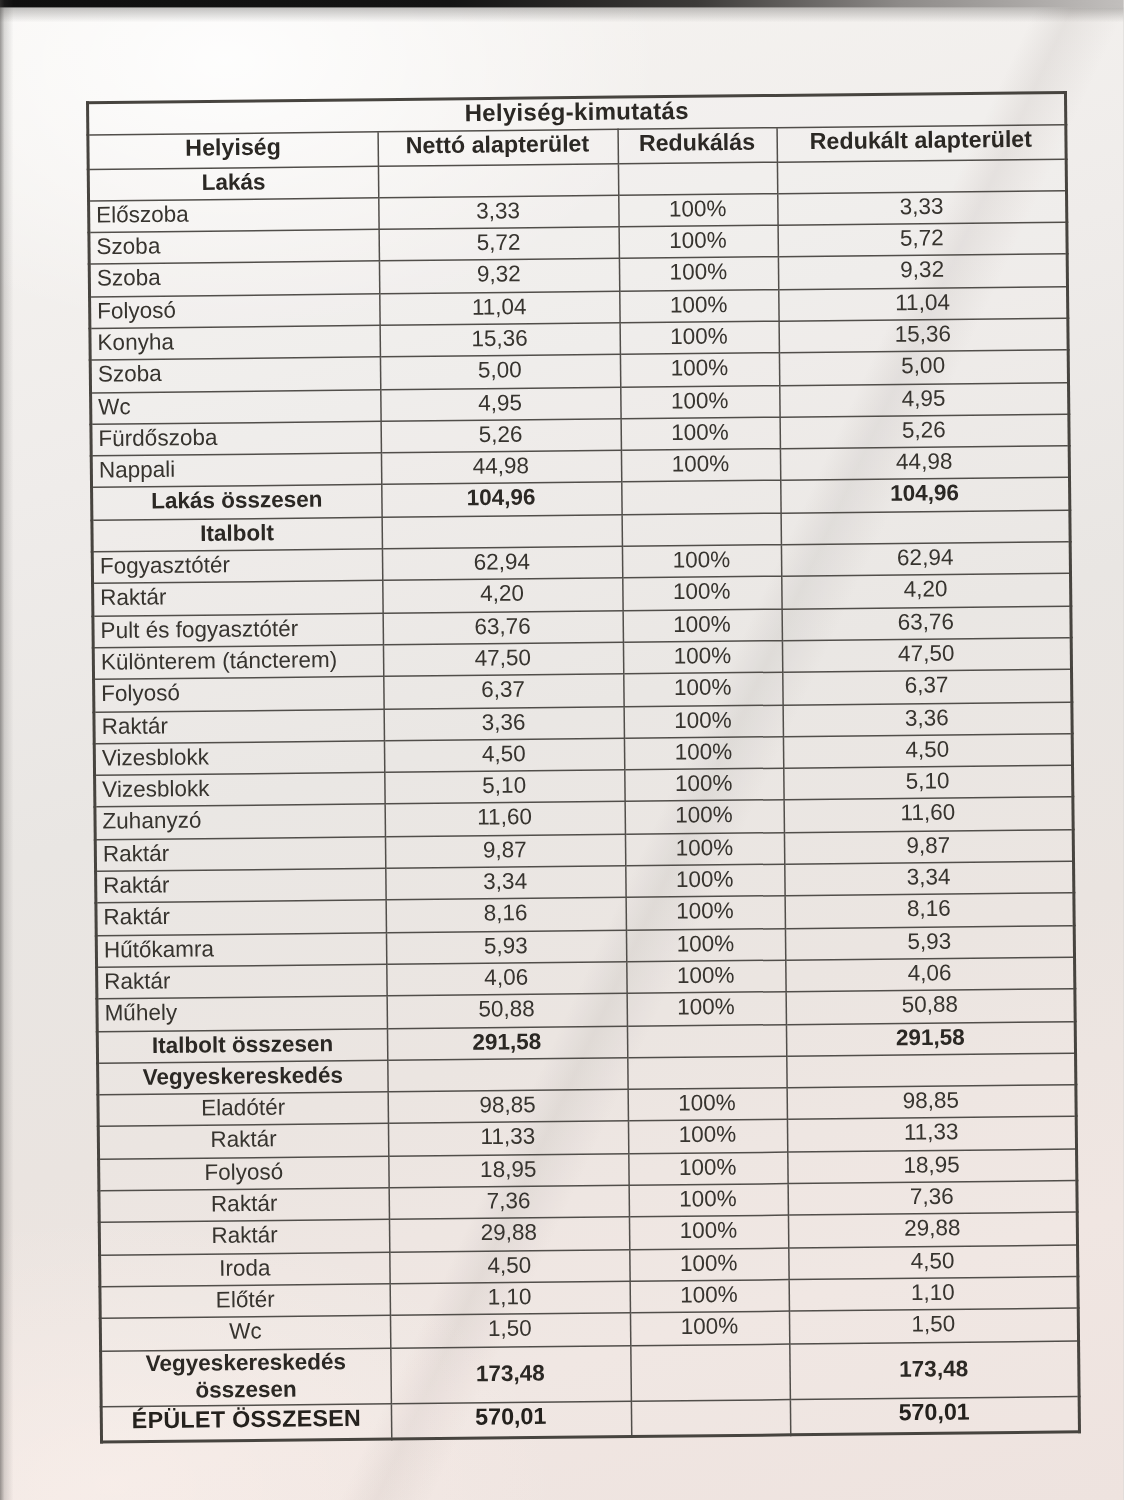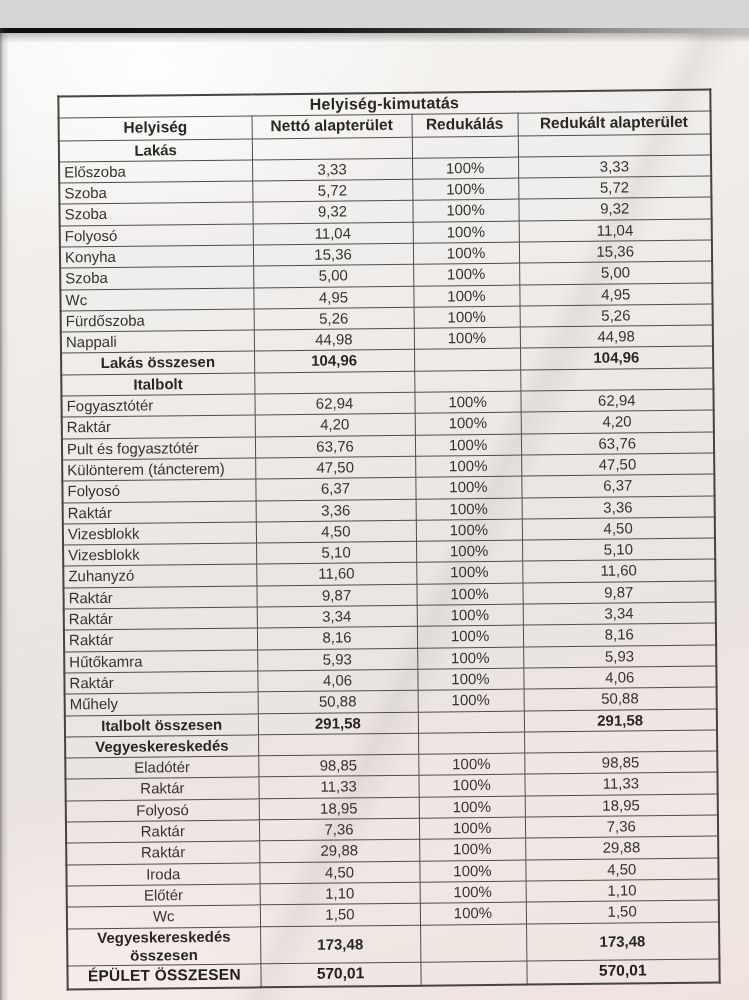--- a/index.html
+++ b/index.html
@@ -9,21 +9,20 @@
     background: #d8d6d4;
     font-family: "Liberation Sans", sans-serif;
   }
   .photo {
     position: absolute; inset: 0;
     background:
       radial-gradient(ellipse 420px 260px at 20% 4%, rgba(255,255,255,0.85), rgba(255,255,255,0) 70%),
       radial-gradient(ellipse 500px 300px at 10% 99%, rgba(255,245,240,0.45), rgba(255,255,255,0) 60%),
       linear-gradient(115deg, rgba(0,0,0,0) 57%, rgba(120,108,102,0.10) 59%, rgba(0,0,0,0) 62%),
       linear-gradient(165deg, #f7f5f2 0%, #efecea 28%, #e9e6e3 48%, #eae4e0 66%, #f0e6e2 84%, #eee3df 100%);
-    margin-top: 28px;
   }
   .top-edge {
     position: absolute; top: 0; left: 0; right: 0; height: 5px;
     background: linear-gradient(to right, #0f0f0f 0%, #141414 40%, #3c3a38 62%, #8d8a88 80%, #c2bfbd 100%);
   }
   .top-edge-shadow {
     position: absolute; top: 5px; left: 0; right: 0; height: 10px;
     background: linear-gradient(to bottom, rgba(60,58,56,0.30), rgba(60,58,56,0));
   }
   .left-edge {

